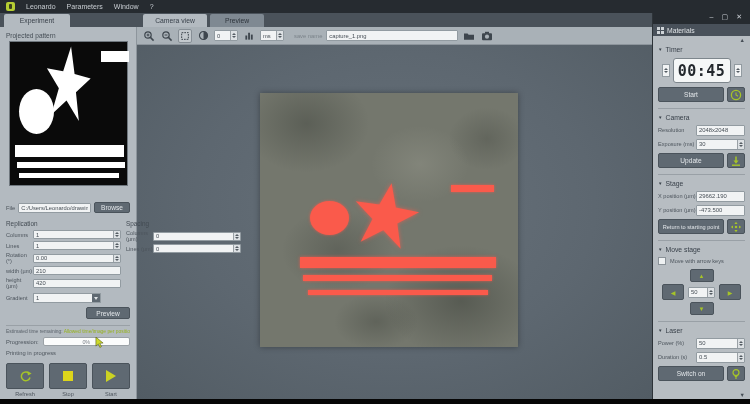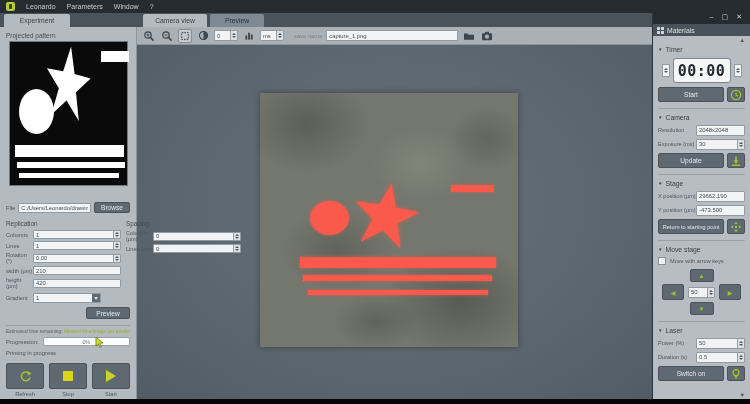--- a/index.html
+++ b/index.html
@@ -405,21 +405,21 @@
 
       <div class="sec">
         <span class="collapse">▼</span>
         <span>Timer</span>
       </div>
       <div class="clockrow">
         <span class="mini-spin">
             <i class="up"></i>
             <i class="dn"></i>
           </span>
-        <div class="clock">00:00</div>
+        <div class="clock">00:45</div>
         <span class="mini-spin">
             <i class="up"></i>
             <i class="dn"></i>
           </span>
       </div>
       <div class="btnrow">
         <div class="btn main">Start</div>
         <div class="iconbtn">
           <svg width="12" height="12" viewBox="0 0 12 12">
             <circle cx="6" cy="6" r="4.6" fill="none" stroke="#a6c428" stroke-width="1.3"></circle>

